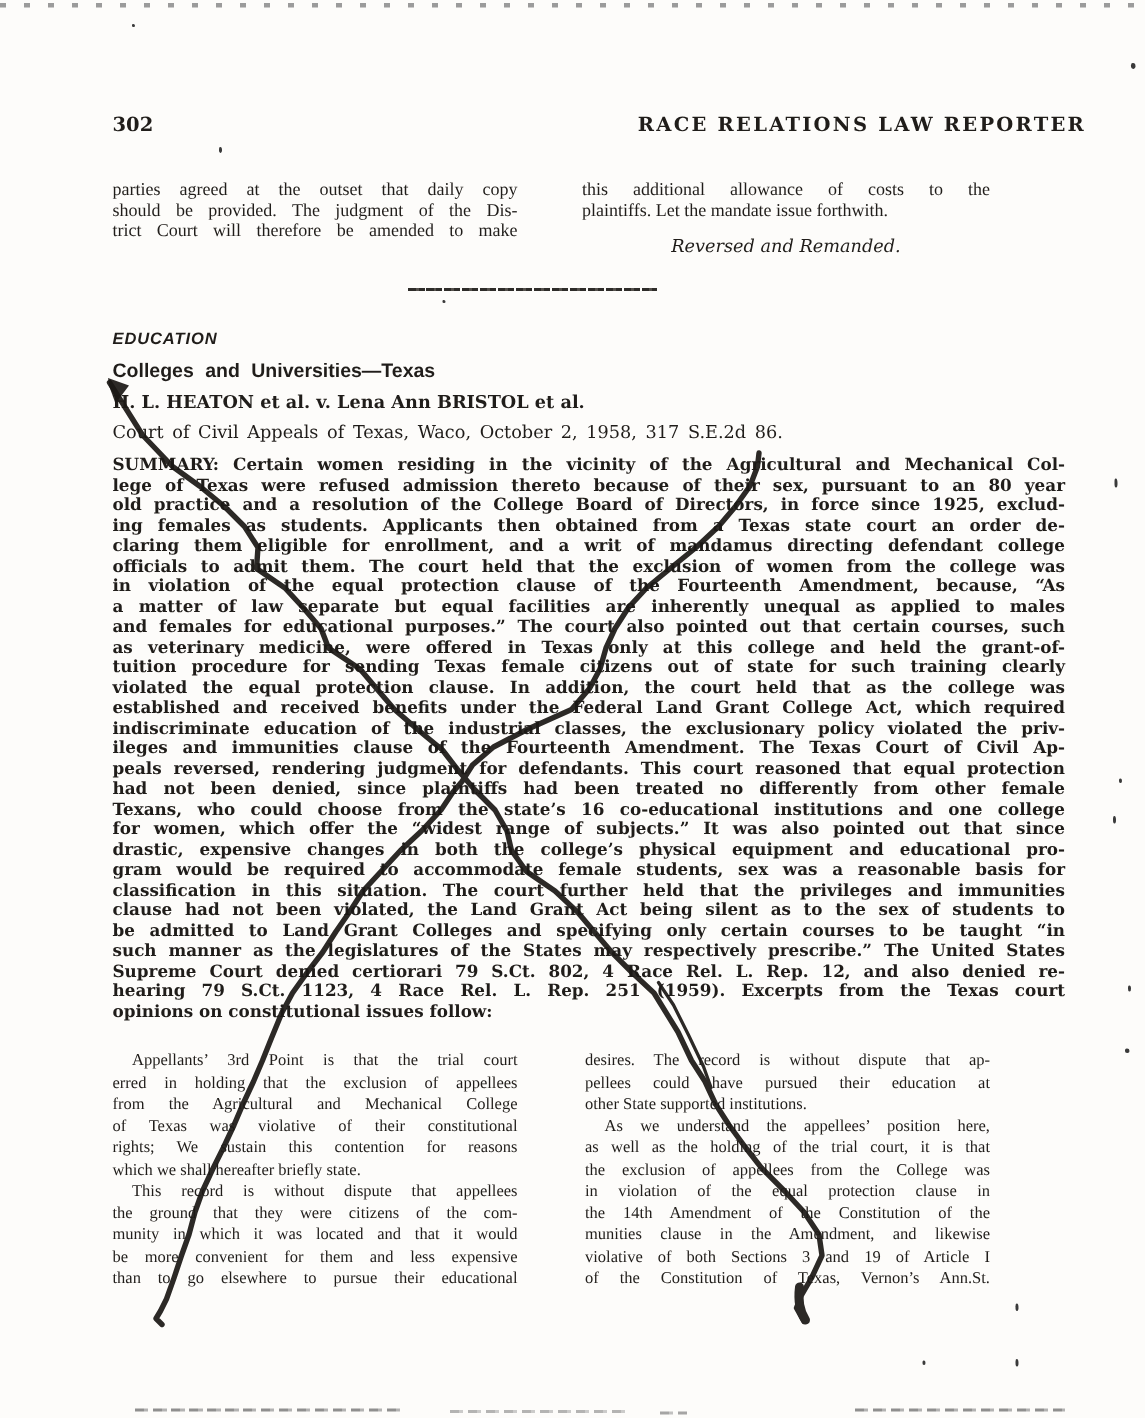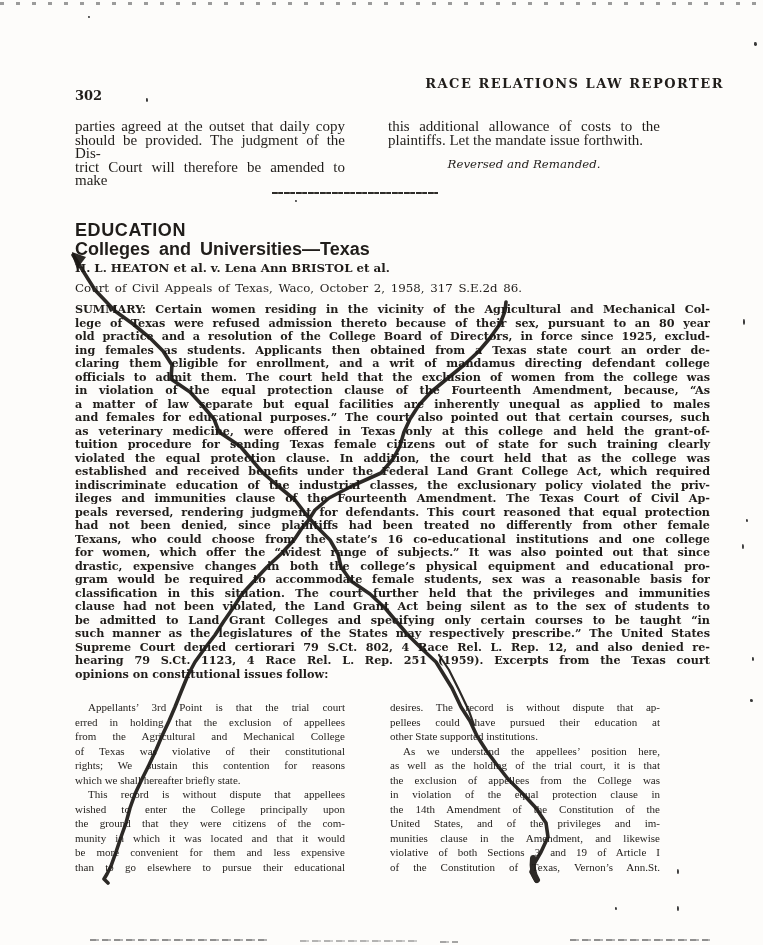--- a/index.html
+++ b/index.html
@@ -7,41 +7,41 @@
        font-family:"Liberation Serif",serif;color:#201d1a;}
 
   
   .scan-dots-top{position:absolute;left:0;top:2px;width:763px;height:3px;
     background:repeating-linear-gradient(90deg,#8a8a8a 0 4px,transparent 4px 16px);opacity:.85;}
   .scan-dash{position:absolute;height:2px;
     background:repeating-linear-gradient(90deg,#6b6b6b 0 6px,#9a9a9a 6px 9px,transparent 9px 12px);opacity:.75;}
   .speck{position:absolute;background:#3a3a3a;border-radius:40% 60% 50% 50%;}
 
   
-  .page-number{position:absolute;left:75px;top:88px;font-family:"DejaVu Serif",serif;
+  .page-number{position:absolute;left:75px;top:76px;font-family:"DejaVu Serif",serif;
     font-weight:bold;font-size:13px;}
   .reporter-title{position:absolute;left:0;top:76px;width:724px;text-align:right;
     font-family:"DejaVu Serif",serif;font-weight:bold;font-size:13px;letter-spacing:1.5px;}
 
   
-  .col{position:absolute;width:270px;font-size:15px;line-height:13.6px;}
+  .col{position:absolute;width:270px;font-size:12px;line-height:13.6px;}
   .tline{white-space:normal;text-align:justify;text-align-last:justify;}
   .tline.flush{text-align-last:left;}
   .tline.indent{text-indent:13px;}
   .disposition{position:absolute;left:388px;top:157px;width:272px;text-align:center;
     font-style:italic;font-size:11.8px;font-family:"DejaVu Serif",serif;}
 
   .section-divider{position:absolute;left:272px;top:192px;width:166px;height:2px;
     background:repeating-linear-gradient(90deg,#2e2c29 0 5px,#55514c 5px 7px,#2e2c29 7px 11px,transparent 11px 12px);}
 
   
   .section-heading{position:absolute;left:75px;top:220px;font-family:"Liberation Sans",sans-serif;
-    font-weight:700;font-size:18px;letter-spacing:.6px;}
+    font-weight:700;font-size:11px;letter-spacing:.6px;font-style:italic;}
   .topic-heading{position:absolute;left:75px;top:239px;font-family:"Liberation Sans",sans-serif;
-    font-weight:700;font-size:18px;word-spacing:4px;}
+    font-weight:700;font-size:13px;word-spacing:4px;}
   .case-title{position:absolute;left:75px;top:261px;font-family:"DejaVu Serif",serif;
     font-weight:bold;font-size:11.8px;}
   .case-citation{position:absolute;left:75px;top:281px;font-family:"DejaVu Serif",serif;
     font-size:11.8px;word-spacing:2px;}
 
   
   .case-summary{position:absolute;left:75px;top:303px;width:635px;
     font-family:"DejaVu Serif",serif;font-weight:bold;font-size:11.2px;line-height:13.5px;}
 
   
@@ -125,36 +125,34 @@
   </div>
 
 <div class="opinion-col opinion-left">
     <div class="tline indent">Appellants’ 3rd Point is that the trial court</div>
     <div class="tline">erred in holding that the exclusion of appellees</div>
     <div class="tline">from the Agricultural and Mechanical College</div>
     <div class="tline">of Texas was violative of their constitutional</div>
     <div class="tline">rights; We sustain this contention for reasons</div>
     <div class="tline flush">which we shall hereafter briefly state.</div>
     <div class="tline indent">This record is without dispute that appellees</div>
-    <div class="tline">wished to enter the College principally upon</div>
     <div class="tline">the ground that they were citizens of the com-</div>
     <div class="tline">munity in which it was located and that it would</div>
     <div class="tline">be more convenient for them and less expensive</div>
     <div class="tline">than to go elsewhere to pursue their educational</div>
   </div>
 <div class="opinion-col opinion-right">
     <div class="tline">desires. The record is without dispute that ap-</div>
     <div class="tline">pellees could have pursued their education at</div>
     <div class="tline flush">other State supported institutions.</div>
     <div class="tline indent">As we understand the appellees’ position here,</div>
     <div class="tline">as well as the holding of the trial court, it is that</div>
     <div class="tline">the exclusion of appellees from the College was</div>
     <div class="tline">in violation of the equal protection clause in</div>
     <div class="tline">the 14th Amendment of the Constitution of the</div>
-    <div class="tline">United States, and of the privileges and im-</div>
     <div class="tline">munities clause in the Amendment, and likewise</div>
     <div class="tline">violative of both Sections 3 and 19 of Article I</div>
     <div class="tline">of the Constitution of Texas, Vernon’s Ann.St.</div>
   </div>
 
 <svg class="crossout-svg" viewBox="0 0 763 945">
   <g stroke="#1b1815" stroke-width="3.6" fill="none" stroke-linecap="round" stroke-linejoin="round" opacity="0.92">
     <path d="M73,255 L95,290 L115,311 L133,324 L150,338
       L163,351 L172,365 L171,379 L190,392 L202,405 L214,419 L219,432 L240,446 L251,459 L263,473
       L278,486 L295,500 L305,513 L316,526 L330,540 L338,554 L341,567 L351,581 L370,594 L385,608

